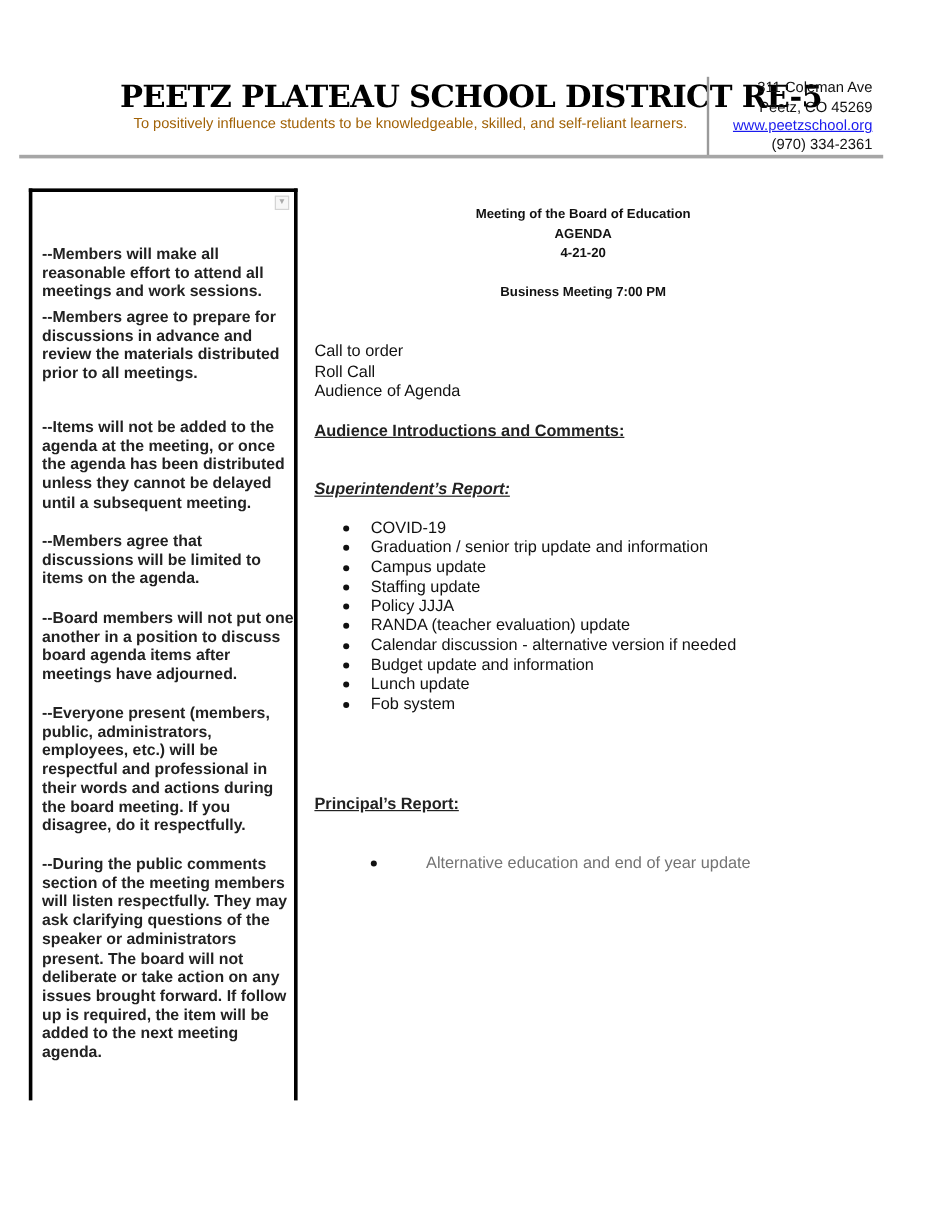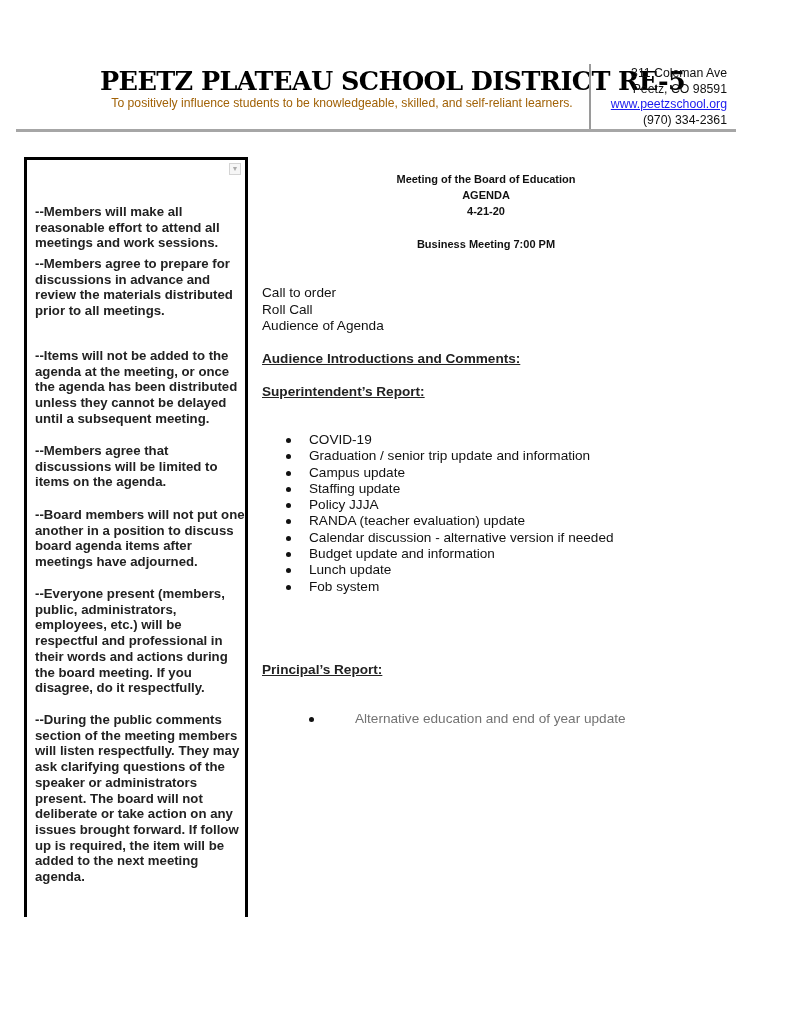--- a/index.html
+++ b/index.html
@@ -54,21 +54,21 @@
 </head>
 <body>
 
 <div class="header-title">PEETZ PLATEAU SCHOOL DISTRICT RE-5</div>
 <div class="header-tagline">To positively influence students to be knowledgeable, skilled, and self-reliant learners.</div>
 <div class="header-vrule"></div>
 <div class="header-hrule"></div>
 
 <div class="contact">
   <div>311 Coleman Ave</div>
-  <div>Peetz, CO 98591</div>
+  <div>Peetz, CO 45269</div>
   <div><a>www.peetzschool.org</a></div>
   <div>(970) 334-2361</div>
 </div>
 
 <div class="norms-box">
   <div class="norms-dropdown">▼</div>
   <div class="norm-item" style="top:44px;">--Members will make all reasonable effort to attend all meetings and work sessions.</div>
   <div class="norm-item" style="top:96px;">--Members agree to prepare for discussions in advance and review the materials distributed prior to all meetings.</div>
   <div class="norm-item" style="top:188px;">--Items will not be added to the agenda at the meeting, or once the agenda has been distributed unless they cannot be delayed until a subsequent meeting.</div>
   <div class="norm-item" style="top:283px;">--Members agree that discussions will be limited to items on the agenda.</div>
@@ -81,21 +81,21 @@
   <div class="center-line" style="top:172px;">Meeting of the Board of Education</div>
   <div class="center-line" style="top:188px;">AGENDA</div>
   <div class="center-line" style="top:204px;">4-21-20</div>
   <div class="center-line" style="top:237px;">Business Meeting 7:00 PM</div>
 
   <div class="plain-line" style="top:285px;">Call to order</div>
   <div class="plain-line" style="top:302px;">Roll Call</div>
   <div class="plain-line" style="top:318px;">Audience of Agenda</div>
 
   <div class="section-heading" style="top:351px;">Audience Introductions and Comments:</div>
-  <div class="section-heading" style="top:384px;">Superintendent’s Report:</div>
+  <div class="section-heading" style="top:400px;font-style:italic;">Superintendent’s Report:</div>
 
   <ul class="bullet-list">
     <li><span class="bullet"></span><span>COVID-19</span></li>
     <li><span class="bullet"></span><span>Graduation / senior trip update and information</span></li>
     <li><span class="bullet"></span><span>Campus update</span></li>
     <li><span class="bullet"></span><span>Staffing update</span></li>
     <li><span class="bullet"></span><span>Policy JJJA</span></li>
     <li><span class="bullet"></span><span>RANDA (teacher evaluation) update</span></li>
     <li><span class="bullet"></span><span>Calendar discussion - alternative version if needed</span></li>
     <li><span class="bullet"></span><span>Budget update and information</span></li>

